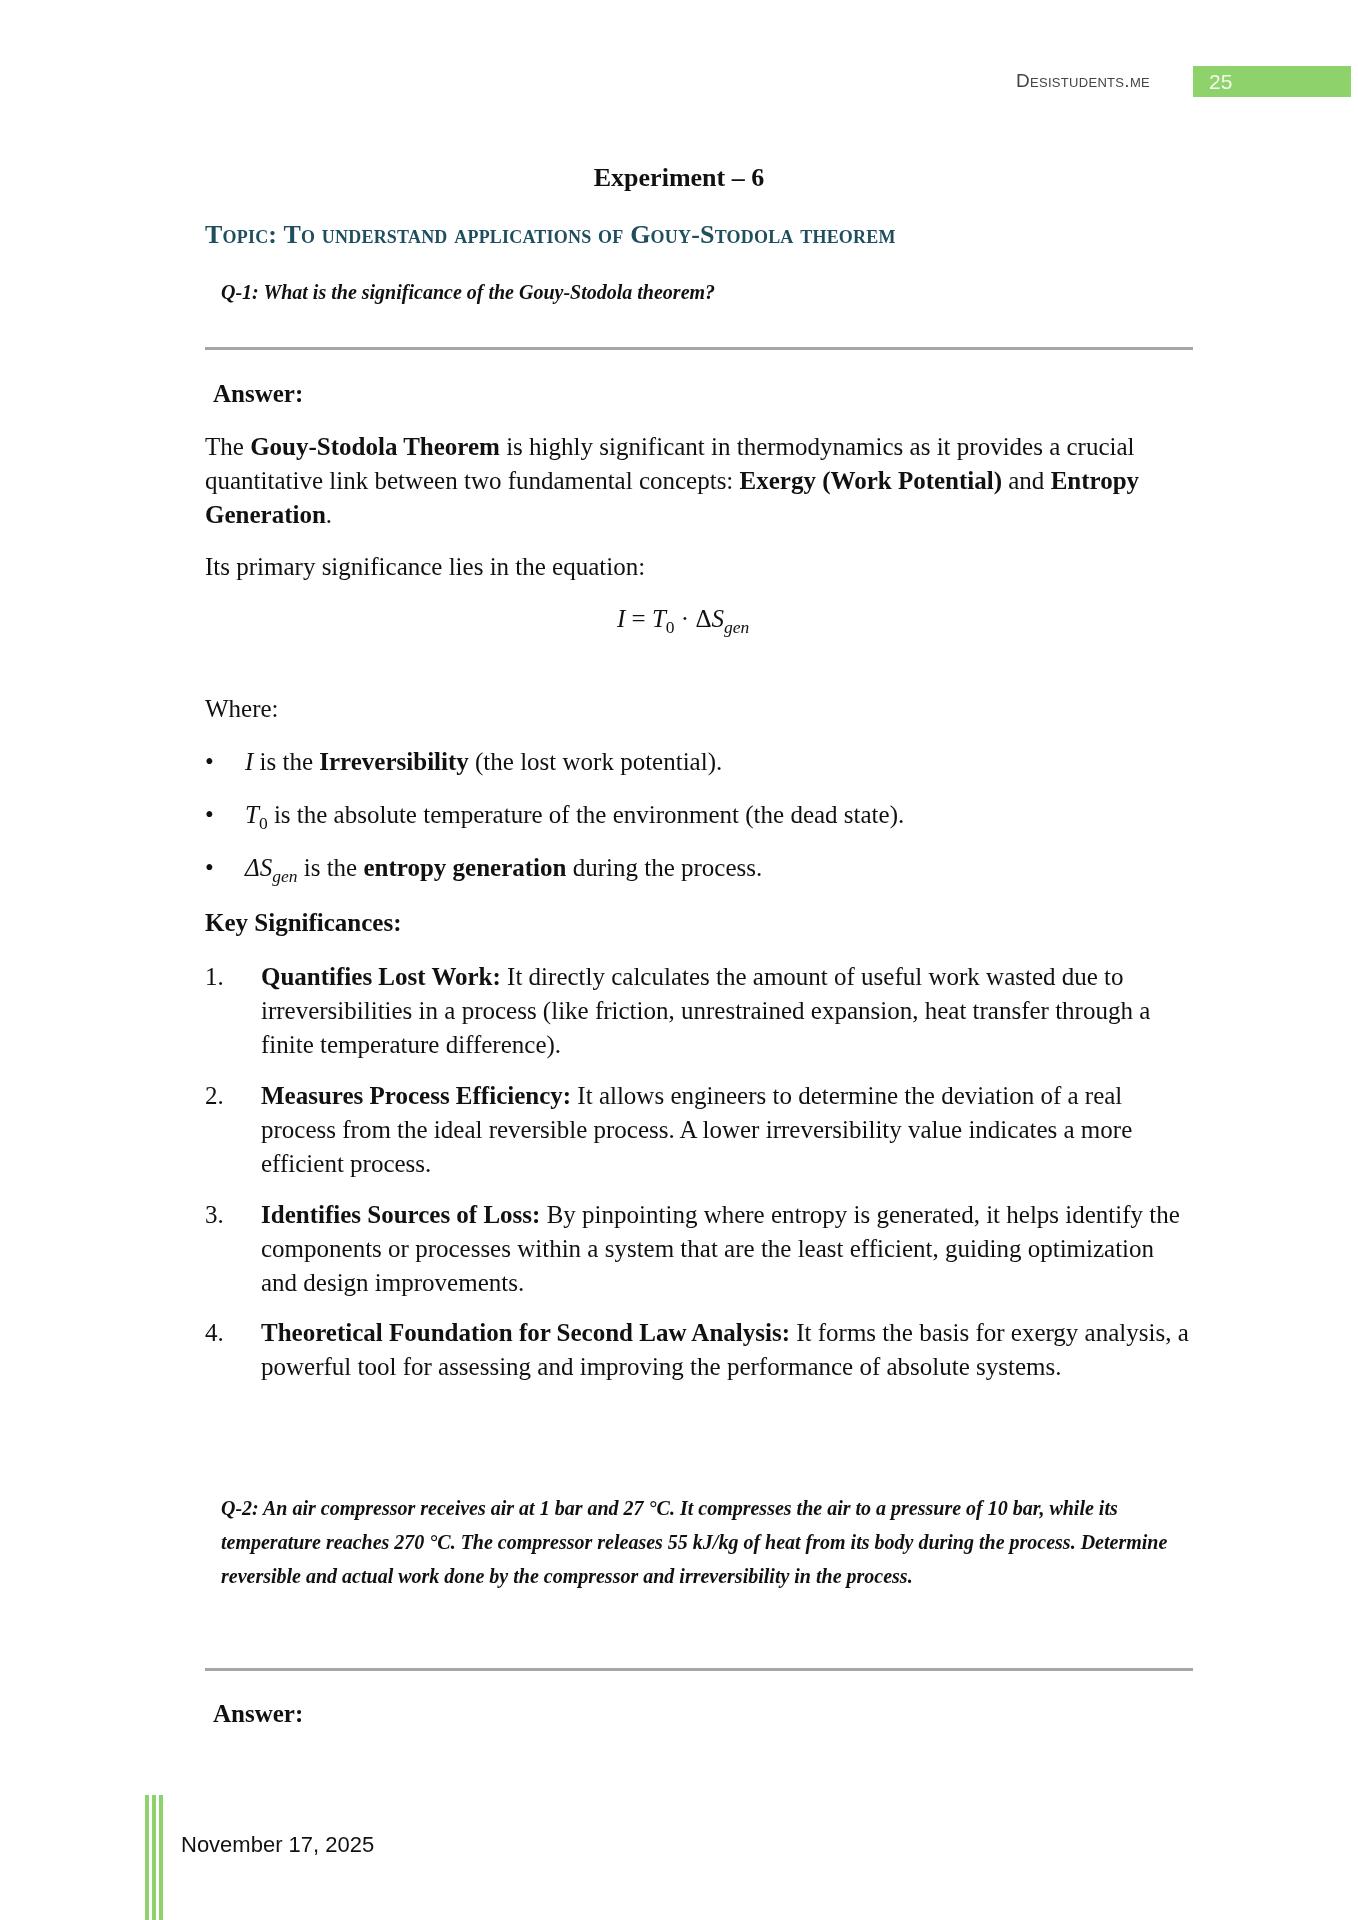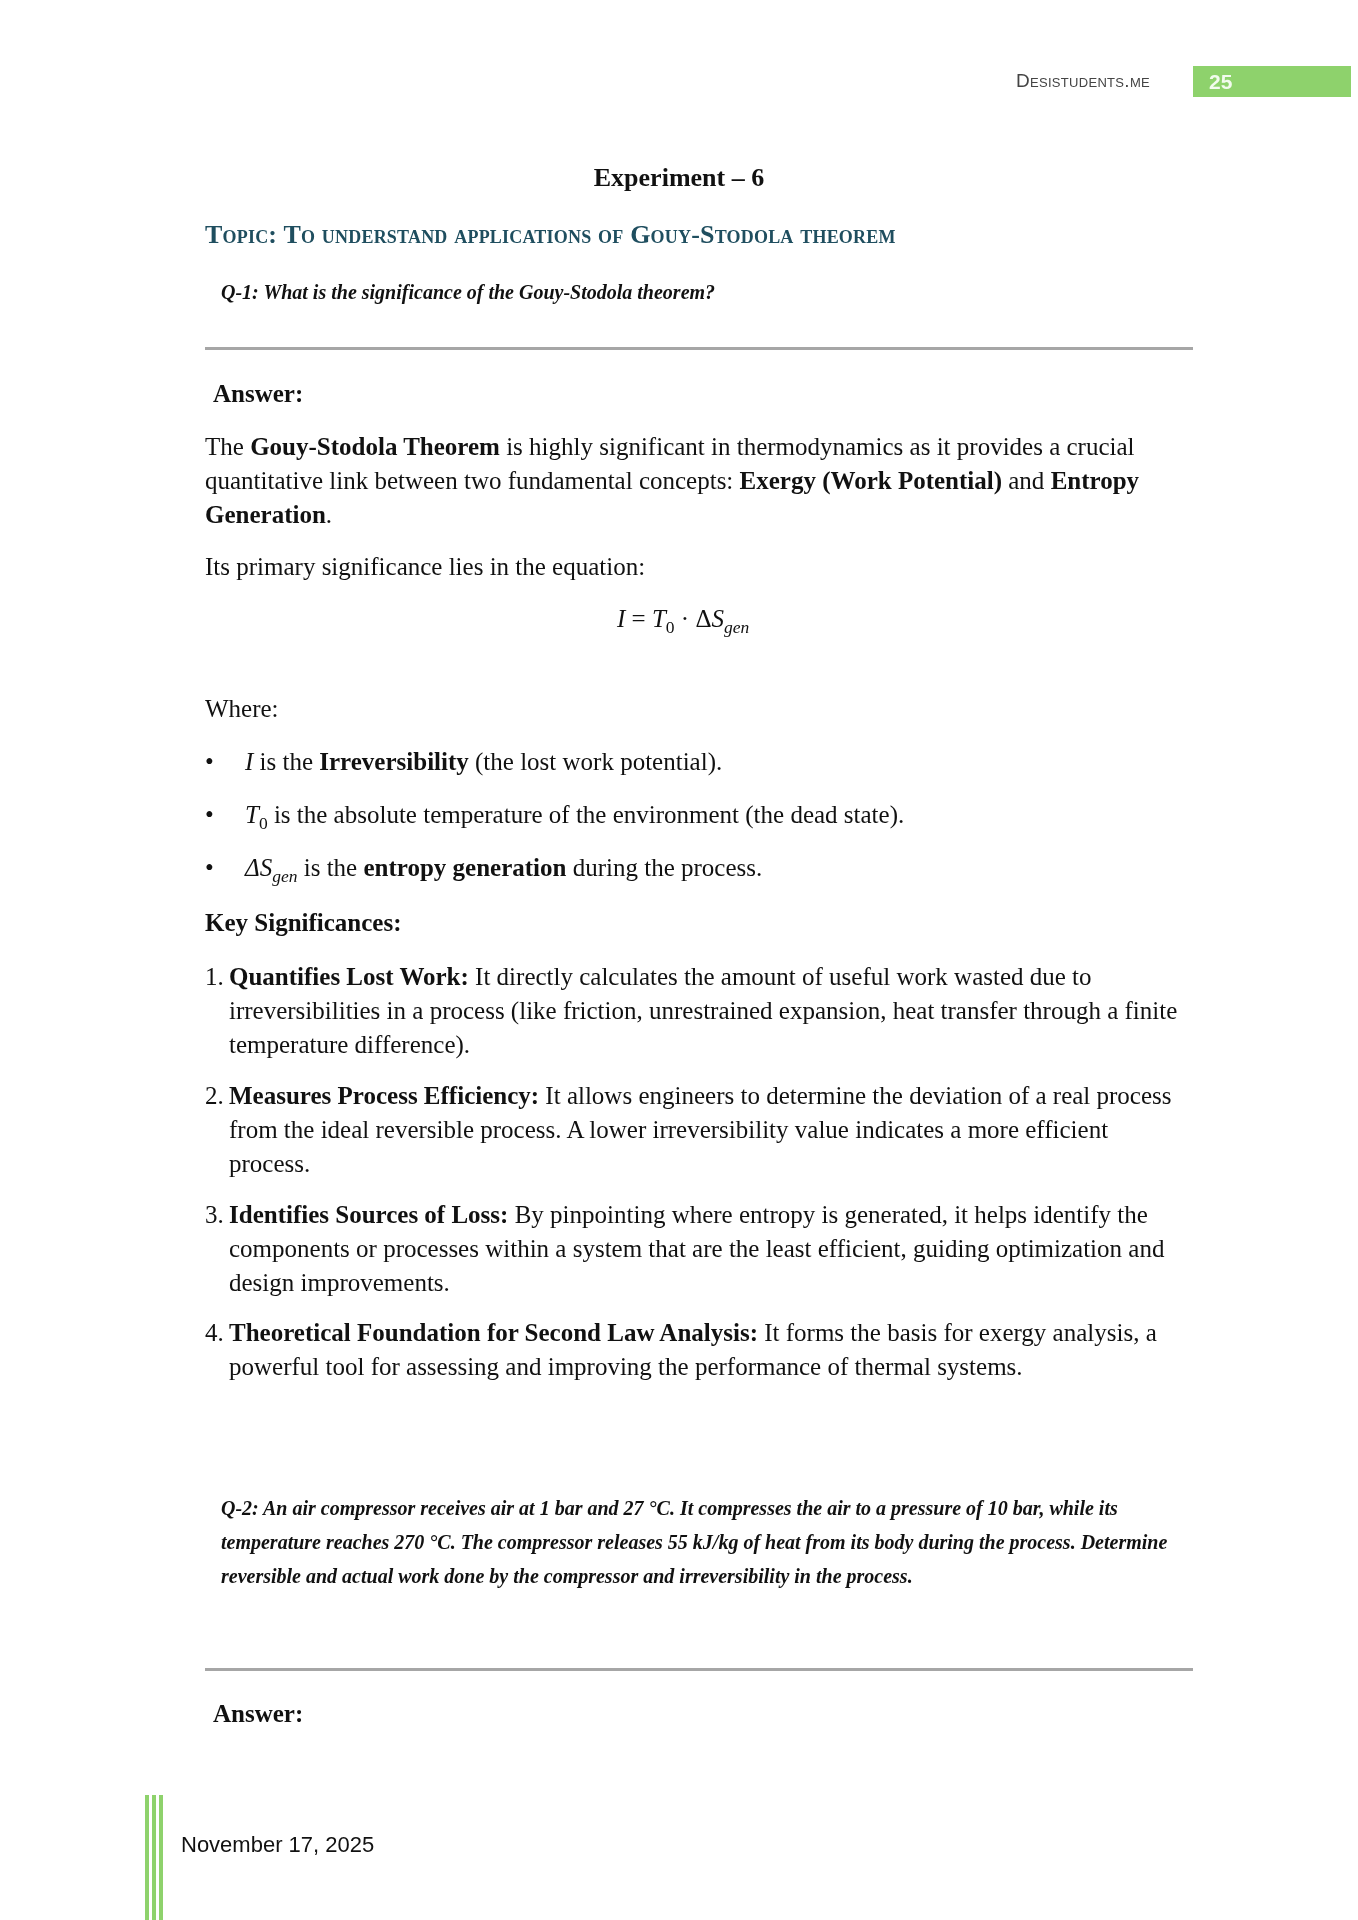--- a/index.html
+++ b/index.html
@@ -5,39 +5,39 @@
     html, body { margin: 0; padding: 0; background: #ffffff; }
     body { width: 1358px; height: 1920px; position: relative; overflow: hidden;
            font-family: "Liberation Serif", serif; color: #111; }
 
     
     .hdr-site { position: absolute; right: 426px; top: 70px; font-family: "Liberation Sans", sans-serif;
                 font-size: 19px; color: #444; letter-spacing: 0.3px; font-variant: small-caps; text-align: right; }
     .hdr-site { left: 1016px; right: auto; }
     .hdr-page { position: absolute; left: 1193px; top: 66px; width: 158px; height: 31px;
                 background: #8ed26c; color: #f2fbee; font-family: "Liberation Sans", sans-serif;
-                font-size: 21px; line-height: 31px; padding-left: 16px; box-sizing: border-box; font-weight: bold; }
+                font-size: 21px; line-height: 31px; padding-left: 16px; box-sizing: border-box; }
 
     .content { position: absolute; left: 205px; width: 988px; top: 0; }
     .exp-title { position: absolute; left: 0; width: 948px; top: 163px; text-align: center;
                  font-weight: bold; font-size: 26px; }
     .topic { position: absolute; left: 0; top: 220px; font-weight: bold; font-size: 26px;
              color: #1f4e5f; font-variant: small-caps; letter-spacing: 0.2px; white-space: nowrap; text-align: center; }
     .q { position: absolute; left: 16px; font-weight: bold; font-size: 20px; line-height: 34px; width: 990px; font-style: italic; }
     .rule { position: absolute; left: 0; width: 988px; height: 3px; background: #a6a6a6; }
     .answer-label { position: absolute; left: 8px; font-weight: bold; font-size: 25px; }
     .para { position: absolute; left: 0; font-size: 25px; line-height: 34px; width: 990px; }
     .equation { position: absolute; left: 412px; top: 605px; font-size: 25px; font-style: italic; white-space: nowrap; }
     .equation .up { font-style: normal; }
     .bul { position: absolute; left: 0; font-size: 25px; line-height: 34px; white-space: nowrap; }
     .bul .dot { position: absolute; left: 0; top: 0; }
     .bul .txt { position: absolute; left: 40px; top: 0; }
     .num { position: absolute; left: 0; font-size: 25px; line-height: 34px; width: 990px; }
     .num .n { position: absolute; left: 0; top: 0; }
-    .num .body { margin-left: 24px; display: block; }
+    .num .body { margin-left: 56px; display: block; }
     b { font-weight: bold; }
     i { font-style: italic; }
     sub { font-size: 70%; }
 
     
     .footer-bars { position: absolute; left: 145px; top: 1795px; width: 20px; height: 125px; }
     .footer-bars span { position: absolute; top: 0; width: 4px; height: 125px; background: #8ed26c; }
     .footer-date { position: absolute; left: 181px; top: 1832px; font-family: "Liberation Sans", sans-serif;
                    font-size: 22px; color: #111; }
   </style>
@@ -91,21 +91,21 @@
   <div class="num" style="top:1079px;">
     <span class="n">2.</span>
     <span class="body"><b>Measures Process Efficiency:</b><span> It allows engineers to determine the deviation of a real process from the ideal reversible process. A lower irreversibility value indicates a more efficient process.</span></span>
   </div>
   <div class="num" style="top:1198px;">
     <span class="n">3.</span>
     <span class="body"><b>Identifies Sources of Loss:</b><span> By pinpointing where entropy is generated, it helps identify the components or processes within a system that are the least efficient, guiding optimization and design improvements.</span></span>
   </div>
   <div class="num" style="top:1316px;">
     <span class="n">4.</span>
-    <span class="body"><b>Theoretical Foundation for Second Law Analysis:</b><span> It forms the basis for exergy analysis, a powerful tool for assessing and improving the performance of thermal systems.</span></span>
+    <span class="body"><b>Theoretical Foundation for Second Law Analysis:</b><span> It forms the basis for exergy analysis, a powerful tool for assessing and improving the performance of absolute systems.</span></span>
   </div>
 
   <div class="q" style="top:1491px;">Q-2: An air compressor receives air at 1 bar and 27 °C. It compresses the air to a pressure of 10 bar, while its temperature reaches 270 °C. The compressor releases 55 kJ/kg of heat from its body during the process. Determine reversible and actual work done by the compressor and irreversibility in the process.</div>
   <div class="rule" style="top:1668px;"></div>
   <div class="answer-label" style="top:1700px;">Answer:</div>
 </div>
 
 <div class="footer-bars">
   <span style="left:0;"></span>
   <span style="left:7px;"></span>

